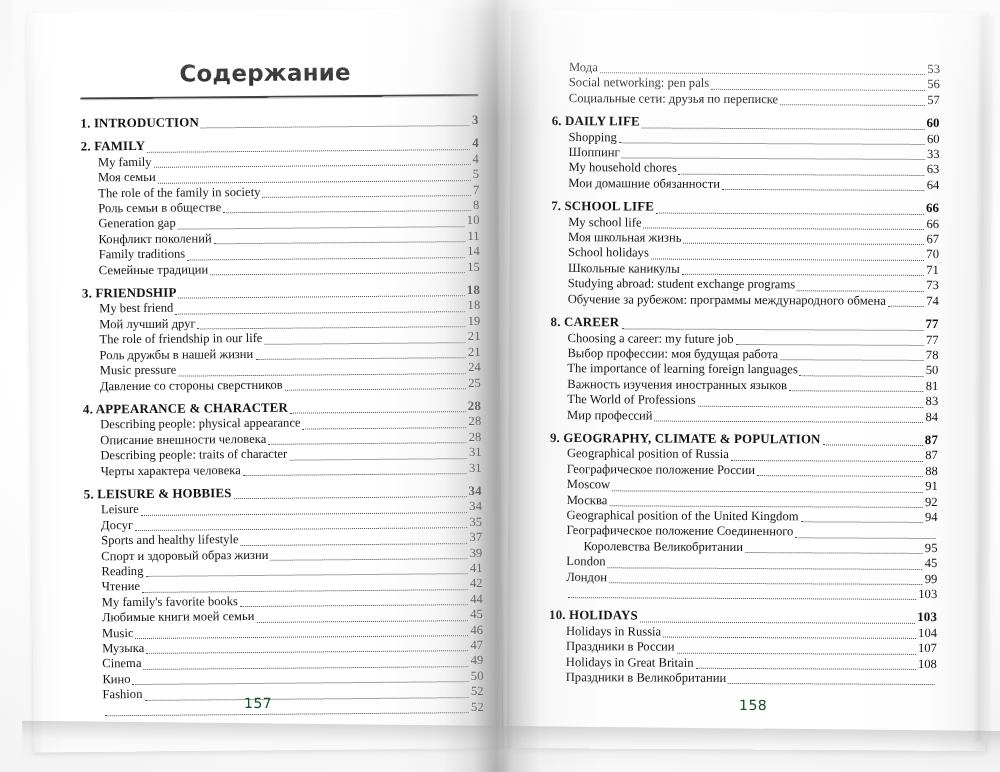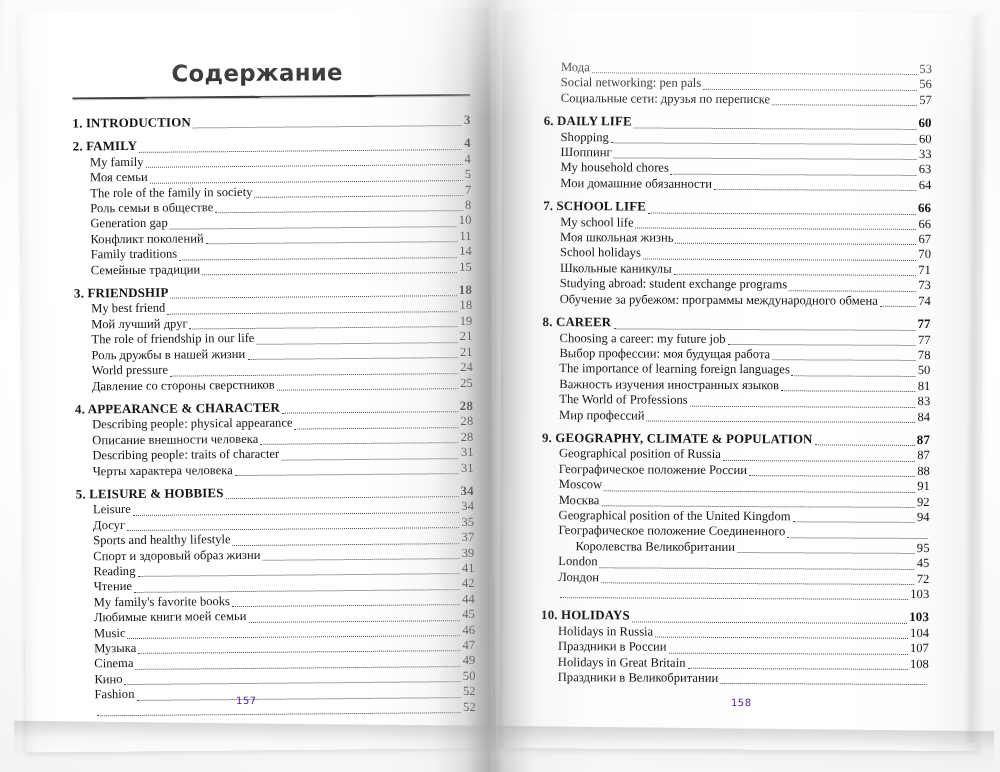--- a/index.html
+++ b/index.html
@@ -28,21 +28,21 @@
   #backdrop {
     position: absolute;
     inset: 0;
     background:
       radial-gradient(120% 90% at 50% 45%, #ffffff 40%, #f3f3f3 72%, #e4e4e4 100%);
   }
 
   
   #book {
     position: absolute;
-    left: 4px;
+    left: 12px;
     top: 0;
     width: 808px;
     height: 772px;
   }
 
   .page {
     position: absolute;
     background: #ffffff;
   }
 
@@ -213,22 +213,22 @@
   
   li.faded .label { visibility: hidden; width: 0; }
 
   
   li.nopage .pageno { visibility: hidden; }
 
   
   .folio {
     position: absolute;
     font-family: "DejaVu Sans", "Liberation Sans", sans-serif;
-    font-size: 10px;
-    color: #4c1d95;
+    font-size: 14px;
+    color: #14532d;
     letter-spacing: 0.5px;
   }
   #folio-left  { left: 232px; top: 695px; transform: rotate(-0.5deg); }
   #folio-right { left: 727px; top: 697px; transform: rotate(0.3deg); }
 
   
   .curve-shade {
     position: absolute;
     pointer-events: none;
   }
@@ -332,21 +332,21 @@
             <span class="label">The role of friendship in our life</span>
             <span class="dots"></span>
             <span class="pageno">21</span>
           </li>
           <li class="entry lvl-item">
             <span class="label">Роль дружбы в нашей жизни</span>
             <span class="dots"></span>
             <span class="pageno">21</span>
           </li>
           <li class="entry lvl-item">
-            <span class="label">World pressure</span>
+            <span class="label">Music pressure</span>
             <span class="dots"></span>
             <span class="pageno">24</span>
           </li>
           <li class="entry lvl-item">
             <span class="label">Давление со стороны сверстников</span>
             <span class="dots"></span>
             <span class="pageno">25</span>
           </li>
           <li class="entry lvl-section">
             <span class="label">4. APPEARANCE &amp; CHARACTER</span>
@@ -604,21 +604,21 @@
             <span class="pageno">95</span>
           </li>
           <li class="entry lvl-item">
             <span class="label">London</span>
             <span class="dots"></span>
             <span class="pageno">45</span>
           </li>
           <li class="entry lvl-item">
             <span class="label">Лондон</span>
             <span class="dots"></span>
-            <span class="pageno">72</span>
+            <span class="pageno">99</span>
           </li>
           <li class="entry lvl-item faded">
             <span class="label"></span>
             <span class="dots"></span>
             <span class="pageno">103</span>
           </li>
           <li class="entry lvl-section">
             <span class="label">10. HOLIDAYS</span>
             <span class="dots"></span>
             <span class="pageno">103</span>

